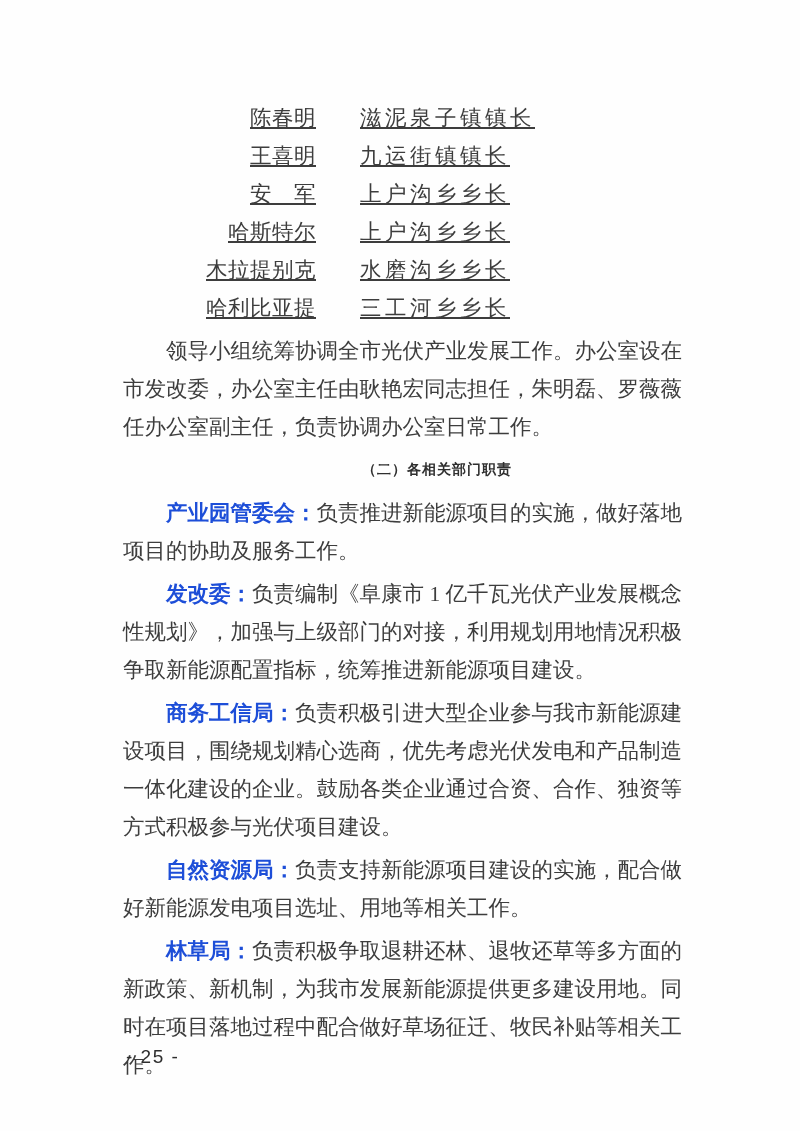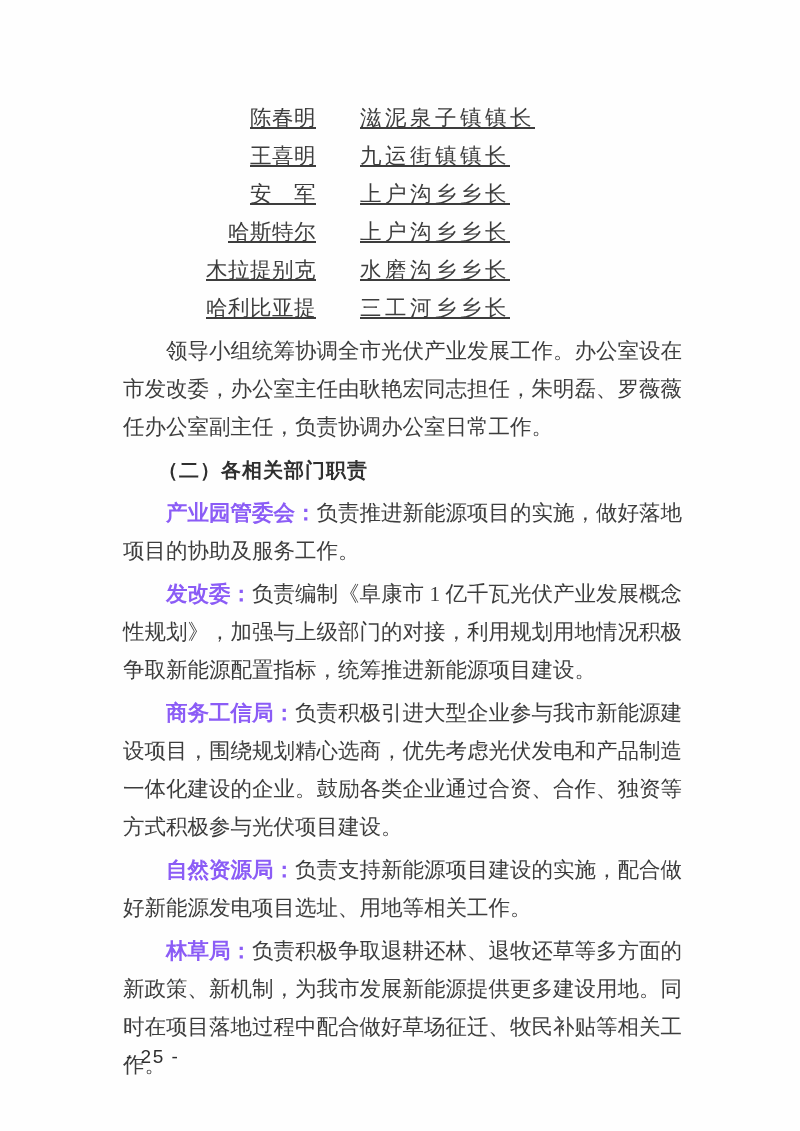--- a/index.html
+++ b/index.html
@@ -40,30 +40,31 @@
   .para {
     margin: 5px;
     font-size: 21.5px;
     line-height: 38px;
     white-space: pre-line;
     text-indent: 2em;
     text-align: left;
   }
   .heading {
     margin: 0;
-    font-size: 20px;
+    font-size: 14px;
     line-height: 38px;
     text-indent: 2em;
     font-weight: 700;
     color: #2f2f2f;
     letter-spacing: 1px;
+    text-align: center;
   }
   .duty-label {
     font-weight: 700;
-    color: #8b5cf6;
+    color: #1d4ed8;
   }
   .page-number {
     position: absolute;
     left: 117px;
     top: 1046px;
     font-family: "Liberation Sans", "DejaVu Sans", sans-serif;
     font-size: 19px;
     color: #2e2e2e;
     letter-spacing: 1.5px;
     margin-left: 9px;

